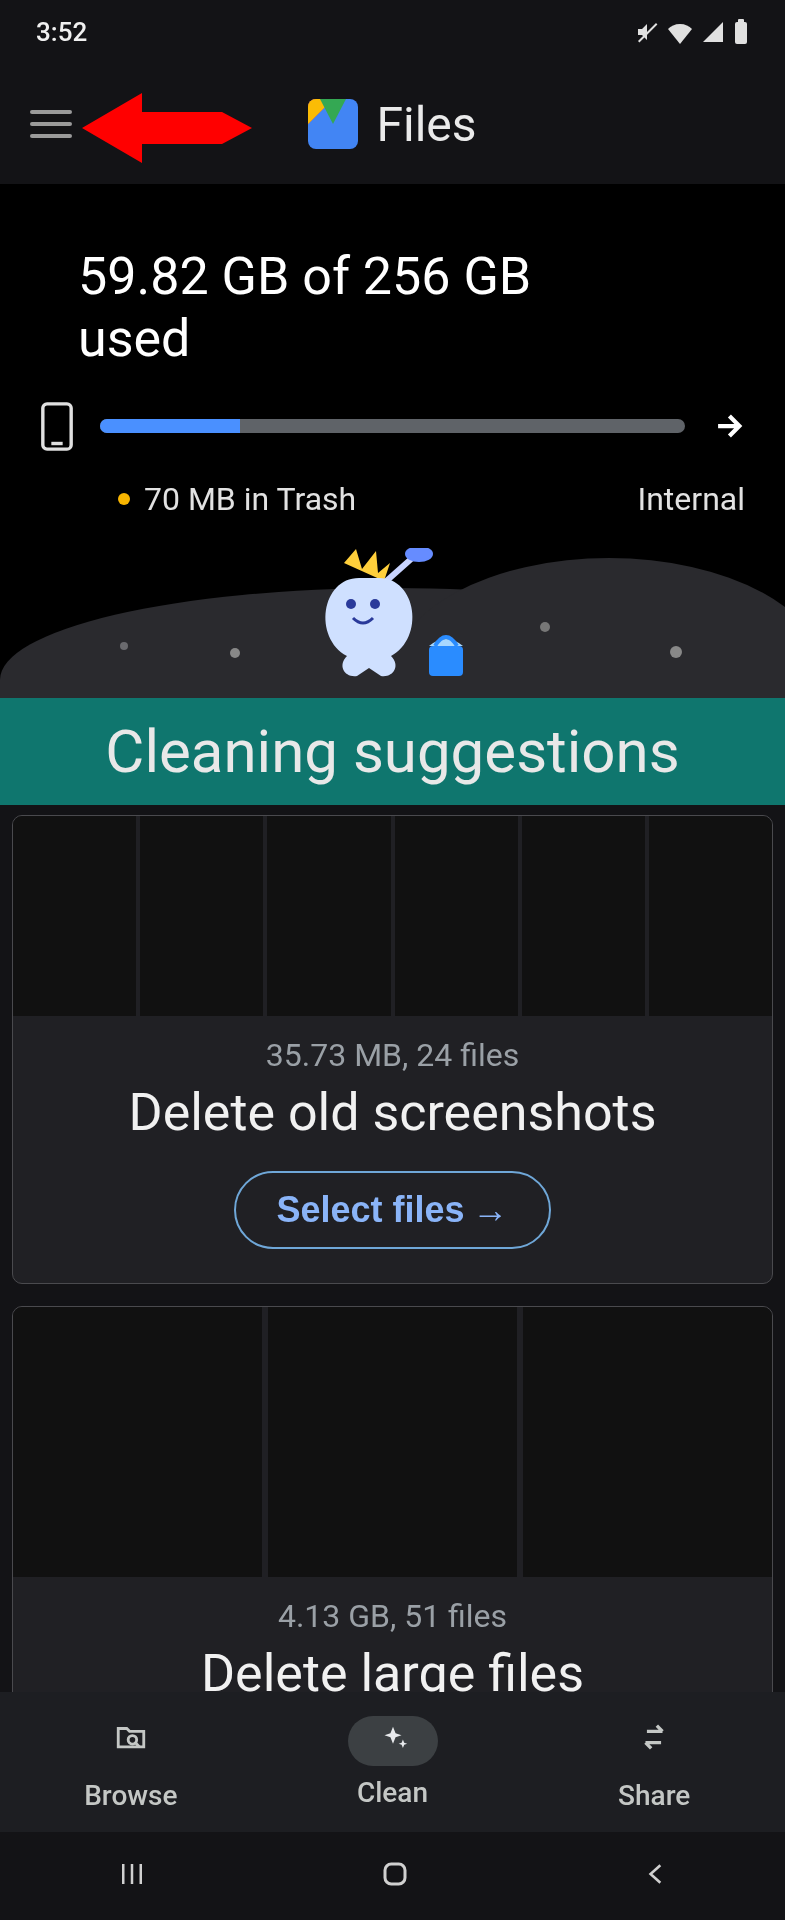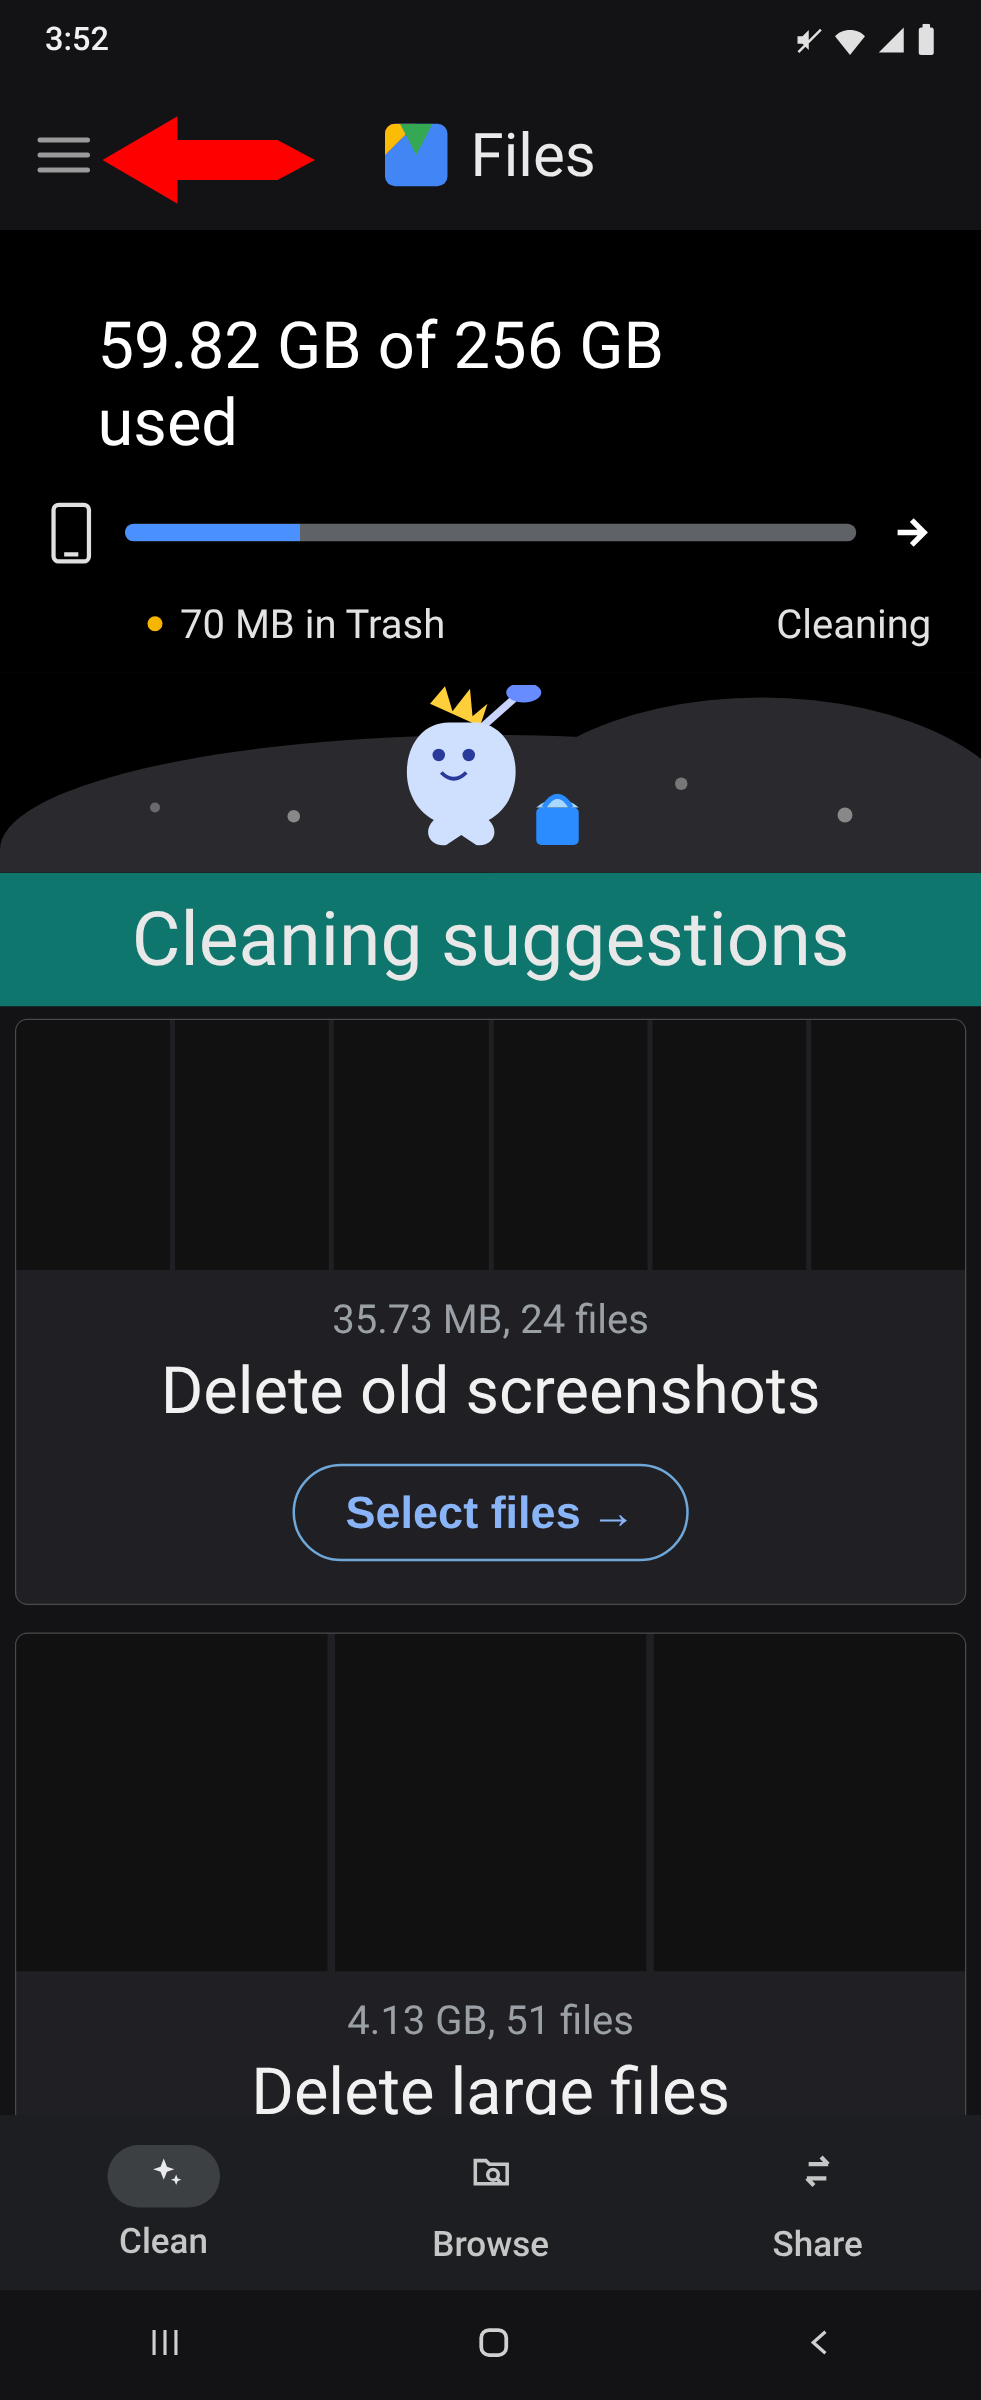--- a/index.html
+++ b/index.html
@@ -295,21 +295,21 @@
       </div>
     <svg class="go-arrow" viewBox="0 0 24 24" fill="none" stroke="#fff" stroke-width="3">
         <path d="M5 12h14M13 5l7 7-7 7"></path>
       </svg>
   </div>
   <div class="storage-sub">
     <span class="trash">
         <span class="dot"></span>
         <span>70 MB in Trash</span>
       </span>
-    <span>Cleaning</span>
+    <span>Internal</span>
   </div>
 </div>
 
 <div class="wave-wrap">
   <div class="wave"></div>
     <div class="wave2"></div>
   <span class="sparkle" style="left:120px;bottom:48px;width:8px;height:8px;background:#6a6a6e"></span>
   <span class="sparkle" style="left:230px;bottom:40px;width:10px;height:10px;background:#888"></span>
   <span class="sparkle" style="left:540px;bottom:66px;width:10px;height:10px;background:#777"></span>
   <span class="sparkle" style="left:670px;bottom:40px;width:12px;height:12px;background:#888"></span>
@@ -352,37 +352,37 @@
     <div class="thumb t-fall2"></div>
   </div>
   <div class="meta">4.13 GB, 51 files</div>
   <div class="title">Delete large files</div>
   <button class="pill-btn" style="margin-bottom:10px;">
     
   </button>
 </div>
 
 <div class="bottom-nav">
+  <div class="nav-item">
+    <span class="ico-pill"><svg width="38" height="34" viewBox="0 0 24 24" fill="none" stroke="#c4c7c5" stroke-width="2">
+          <path d="M3 6h6l2 2h10v11H3z"></path>
+          <circle cx="13" cy="14" r="3"></circle>
+          <line x1="15.5" y1="16.5" x2="18" y2="19"></line>
+        </svg></span>
+    <span>Browse</span>
+  </div>
   <div class="nav-item active">
     <span class="ico-pill">
         <svg width="34" height="34" viewBox="0 0 24 24" fill="#e8eaed">
           <path d="M12 2l1.8 4.6L18 8l-4.2 1.4L12 14l-1.8-4.6L6 8l4.2-1.4L12 2zm7 9l.9 2.3L22 14l-2.1.7L19 17l-.9-2.3L16 14l2.1-.7L19 11z"></path>
         </svg>
       </span>
     <span>Clean</span>
   </div>
   <div class="nav-item">
-    <span class="ico-pill"><svg width="38" height="34" viewBox="0 0 24 24" fill="none" stroke="#c4c7c5" stroke-width="2">
-          <path d="M3 6h6l2 2h10v11H3z"></path>
-          <circle cx="13" cy="14" r="3"></circle>
-          <line x1="15.5" y1="16.5" x2="18" y2="19"></line>
-        </svg></span>
-    <span>Browse</span>
-  </div>
-  <div class="nav-item">
     <span class="ico-pill"><svg width="34" height="34" viewBox="0 0 24 24" fill="none" stroke="#c4c7c5" stroke-width="2.4">
           <path d="M7 8h11M18 8l-4-4M17 16H6M6 16l4 4"></path>
         </svg></span>
     <span>Share</span>
   </div>
 </div>
 
 <div class="sys-nav">
   <span class="sys-btn">
     <svg width="30" height="30" viewBox="0 0 24 24" stroke="#d0d0d0" stroke-width="2">

